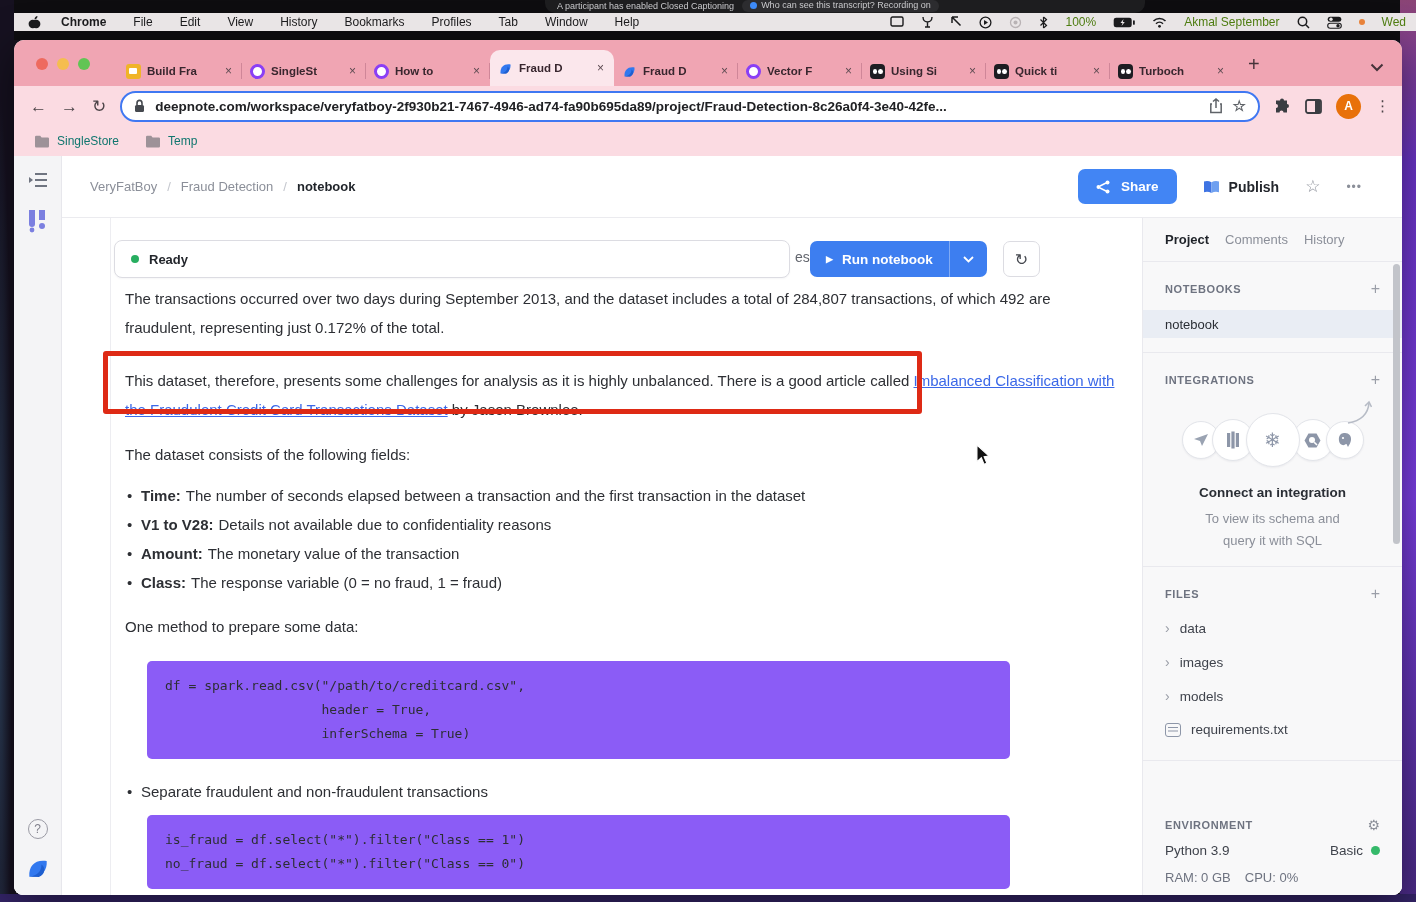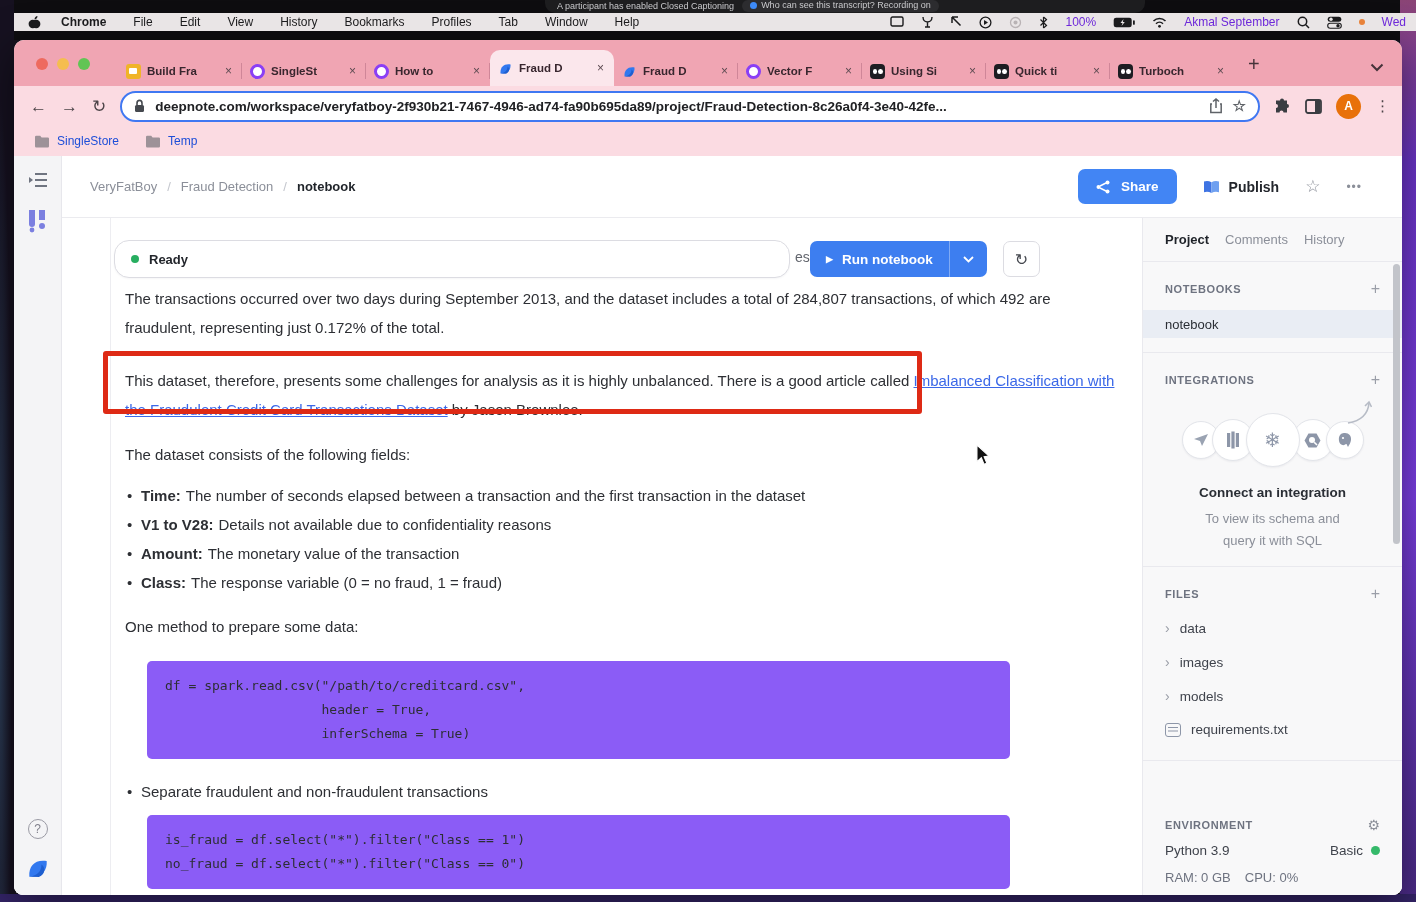--- a/index.html
+++ b/index.html
@@ -23,21 +23,21 @@
   .cap-dot { width:7px; height:7px; border-radius:50%; background:#3d8af7; margin-bottom:2px; }
 
   
   .menubar { position:absolute; left:14px; top:13px; width:1402px; height:18px; background:#e9e5e6;
     display:flex; align-items:center; padding:0 10px 0 14px; z-index:50; }
   .menubar .mitem { font-size:12px; color:#1b1b1d; margin-right:27px; white-space:nowrap; }
   .menubar .mitem.bold { font-weight:bold; }
   .apple-icon { width:13px; height:15px; margin-right:20px; }
   .mb-right { margin-left:auto; display:flex; align-items:center; gap:17px; }
   .mb-right svg { display:block; }
-  .mb-txt { font-size:12px; color:#6d28d9; white-space:nowrap; }
+  .mb-txt { font-size:12px; color:#4d7c0f; white-space:nowrap; }
   .badge-dot { width:6px; height:6px; border-radius:50%; background:#e8823a; }
 
   
   .window { position:absolute; left:14px; top:40px; width:1388px; height:855px;
     border-radius:10px 10px 9px 9px; overflow:hidden; background:#fff; z-index:10;
     box-shadow:0 10px 40px rgba(0,0,0,.5); display:flex; flex-direction:column; }
 
   
   .tabstrip { height:46px; background:#f0a5b3; display:flex; align-items:flex-end; padding:0 10px 0 22px; flex:0 0 auto; }
   .lights { display:flex; gap:9px; align-items:center; margin:0 28px 16px 0; }
@@ -67,21 +67,21 @@
     display:flex; align-items:center; padding:0 12px; gap:10px;font-weight:bold; }
   .url-text { font-size:13.5px; color:#202124; white-space:nowrap; overflow:hidden; flex:1; }
   .url-star { font-size:15px; color:#5f6368; }
   .avatar { width:25px; height:25px; border-radius:50%; background:#e8710a; color:#fff; font-size:12px; font-weight:bold;
     display:flex; align-items:center; justify-content:center; }
   .kebab { font-size:15px; color:#4c4448; }
 
   
   .bookmarks { height:30px; background:#fbdbe2; display:flex; align-items:center; gap:26px; padding:0 20px; flex:0 0 auto; }
   .bm { display:flex; align-items:center; gap:7px; }
-  .bm span { font-size:12px; color:#1d4ed8; }
+  .bm span { font-size:12px; color:#0f766e; }
 
   
   .app { flex:1; display:flex; background:#fff; min-height:0; }
   .rail { width:48px; background:#f4f4f6; border-right:1px solid #e7e7ec; display:flex; flex-direction:column; align-items:center;
     padding:16px 0 14px; flex:0 0 auto; }
   .rail .spacer { flex:1; }
   .rail-item { margin-bottom:20px; }
   .help-circle { width:20px; height:20px; border:1.5px solid #9a9aa4; border-radius:50%; color:#80808c; font-size:12px;
     display:flex; align-items:center; justify-content:center; margin-bottom:16px; }
 
@@ -95,21 +95,21 @@
     display:flex; align-items:center; gap:11px; font-size:13.5px; font-weight:600; }
   .publish-btn { display:flex; align-items:center; gap:9px; font-size:14px; font-weight:600; color:#23262c; }
   .hdr-star { font-size:17px; color:#8b8f99; }
   .hdr-dots { font-size:12px; color:#8b8f99; letter-spacing:1px; }
 
   .app-body { flex:1; display:flex; min-height:0; }
 
   
   .main { flex:1; position:relative; min-width:0; overflow:hidden; background:#fff; }
   .ready-bar { position:absolute; left:52px; top:22px; width:676px; height:38px; background:#fff;
-    border:1px solid #dcdce2; border-radius:15px; display:flex; align-items:center; padding:4px 16px; gap:10px; z-index:6;
+    border:1px solid #dcdce2; border-radius:8px; display:flex; align-items:center; padding:4px 16px; gap:10px; z-index:6;
     box-shadow:0 1px 2px rgba(20,20,40,.04); }
   .ready-dot { width:8px; height:8px; border-radius:50%; background:#27ae60; }
   .ready-txt { font-size:13px; color:#23262c; font-weight:600; }
   .fragment { position:absolute; left:733px; top:31px; font-size:14px; color:#63666e; z-index:5; }
   .run-btn { position:absolute; left:748px; top:23px; height:36px; background:#3d7ef0; border-radius:7px;
     display:flex; align-items:center; z-index:6; color:#fff; }
   .run-main { display:flex; align-items:center; gap:9px; padding:0 16px; font-size:13.5px; font-weight:600; }
   .run-play { font-size:9px; }
   .run-divider { width:1px; height:100%; background:rgba(255,255,255,.35); }
   .run-caret { padding:0 13px; display:flex; align-items:center; }

